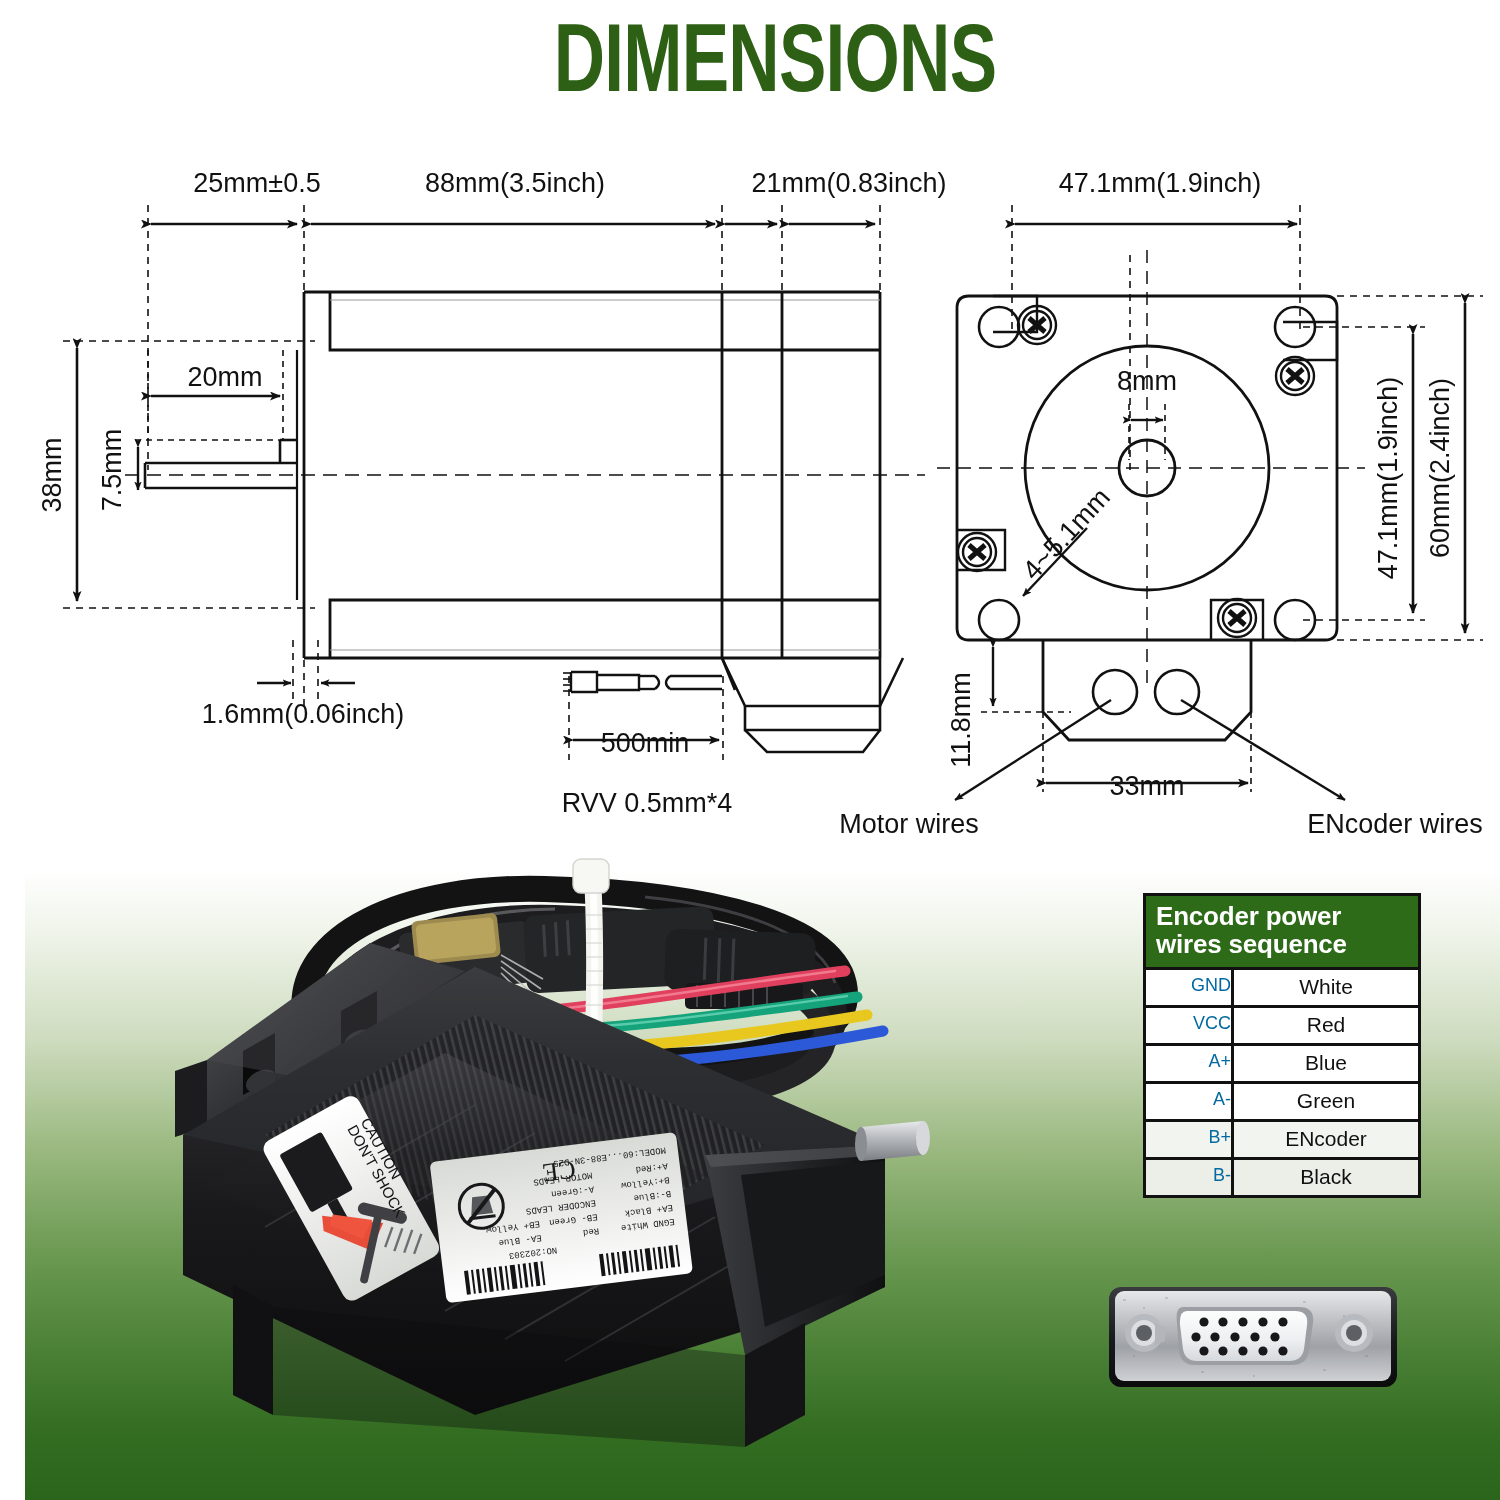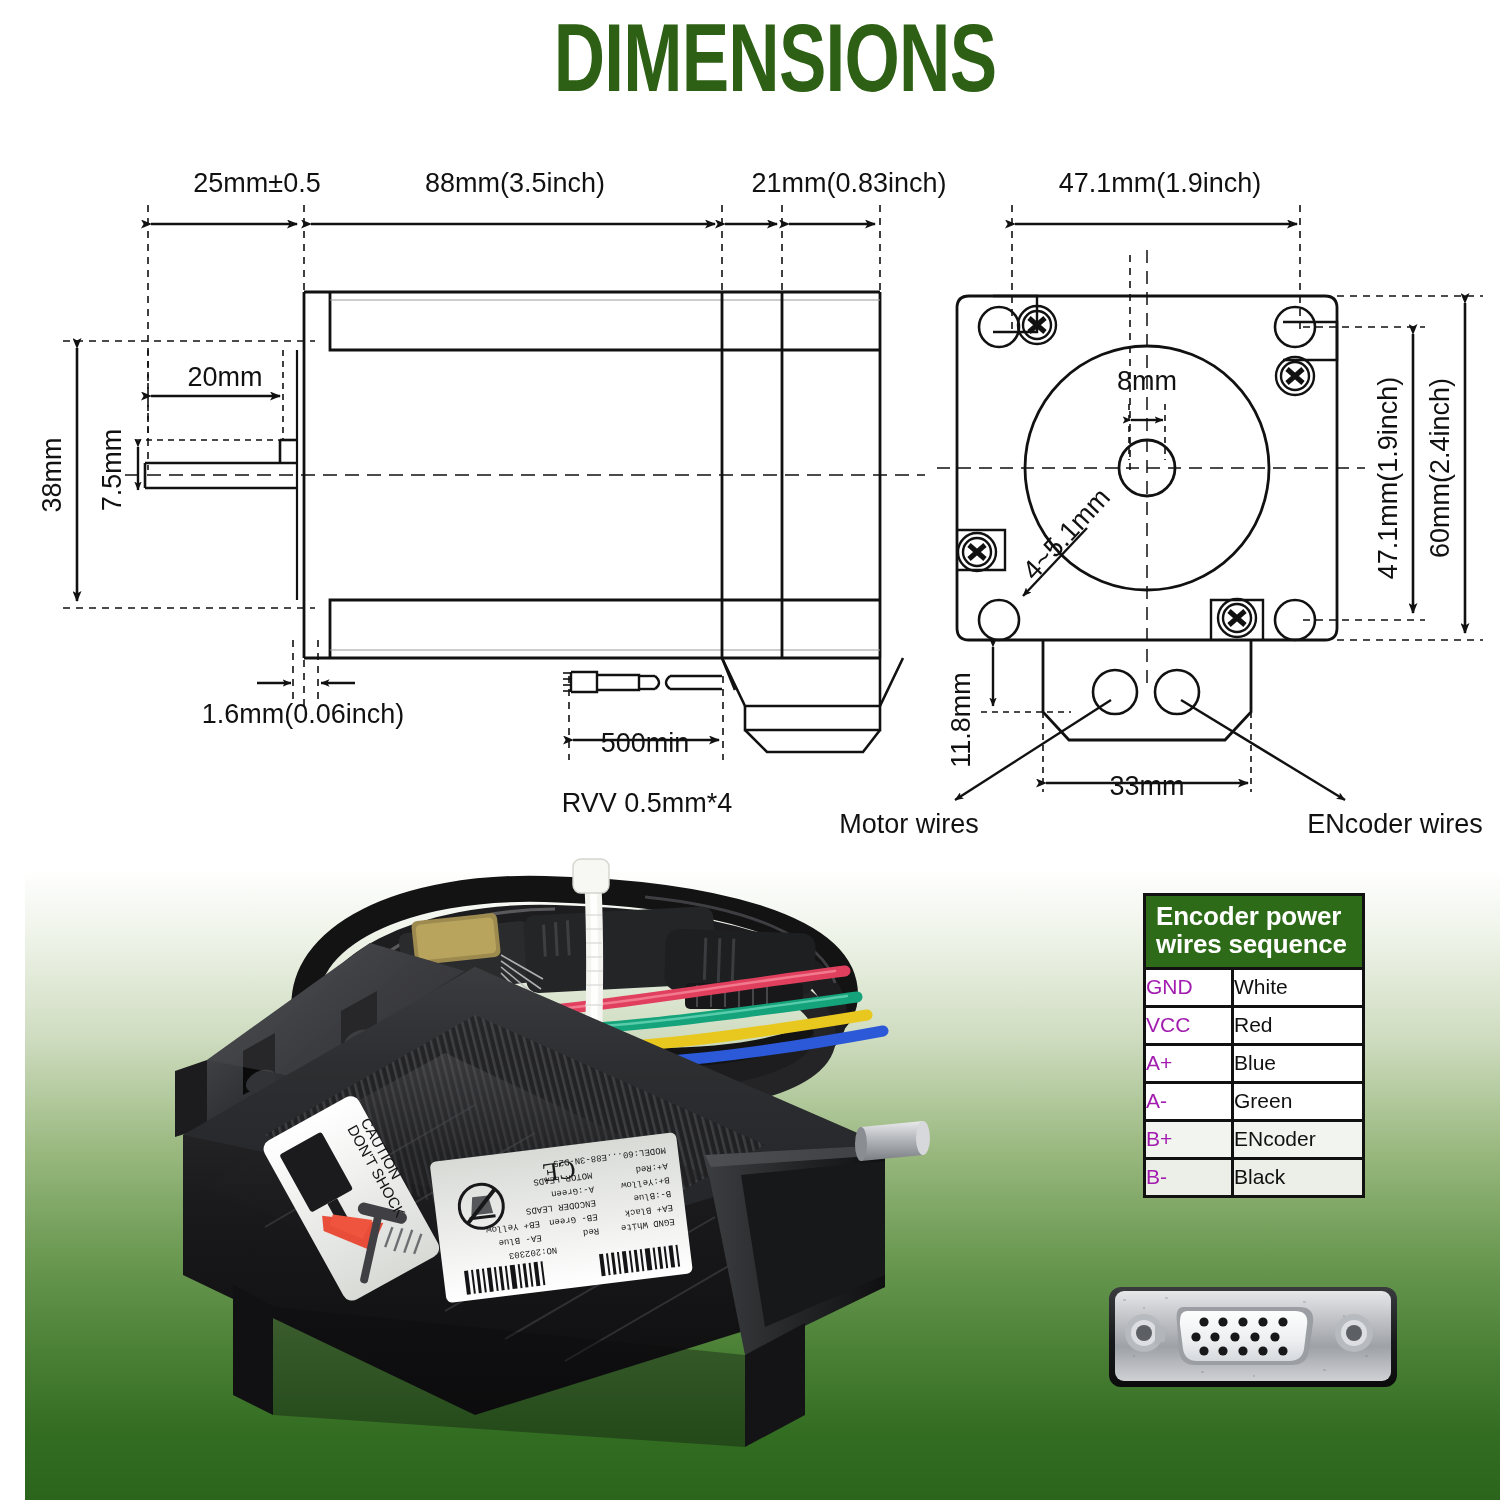--- a/index.html
+++ b/index.html
@@ -33,39 +33,39 @@
     transform-origin:50% 50%;
     white-space:nowrap;
     line-height:1.05;
   }
 
   
   #tech{position:absolute;left:0;top:0;width:1500px;height:850px;}
 
   
   .enc-table{
-    position:absolute;left:1118px;top:893px;width:222px;
+    position:absolute;left:1118px;top:893px;width:278px;
     border:3px solid #111;
     background:#fff;
     box-sizing:border-box;
   }
   .enc-head{
     background:#2e6b18;color:#fff;
     font-size:26px;font-weight:bold;line-height:1.06;
     padding:7px 8px 9px 10px;
     letter-spacing:-0.2px;
   }
   .enc-row{display:flex;border-top:3px solid #111;}
   .enc-row:first-of-type{border-top:none;}
   .enc-c1{
     width:88px;box-sizing:border-box;border-right:3px solid #111;
-    text-align:left;font-size:21px;color:#a21caf;padding:5px 0 6px;
+    text-align:right;font-size:18px;color:#0369a1;padding:5px 0 6px;
   }
   .enc-c2{
-    flex:1;font-size:21px;color:#111;padding:5px 0 6px;
+    flex:1;text-align:center;font-size:21px;color:#111;padding:5px 0 6px;
   }
   .enc-row.r5 .enc-c1,.enc-row.r5 .enc-c2{background:#f2f4ef;}
   .enc-row.r6 .enc-c1,.enc-row.r6 .enc-c2{background:#eceee8;}
 
   
   .photo-motor{position:absolute;left:120px;top:855px;width:800px;height:620px;}
   .photo-db15{position:absolute;left:1078px;top:1285px;width:330px;height:175px;}
 </style>
 </head>
 <body>

